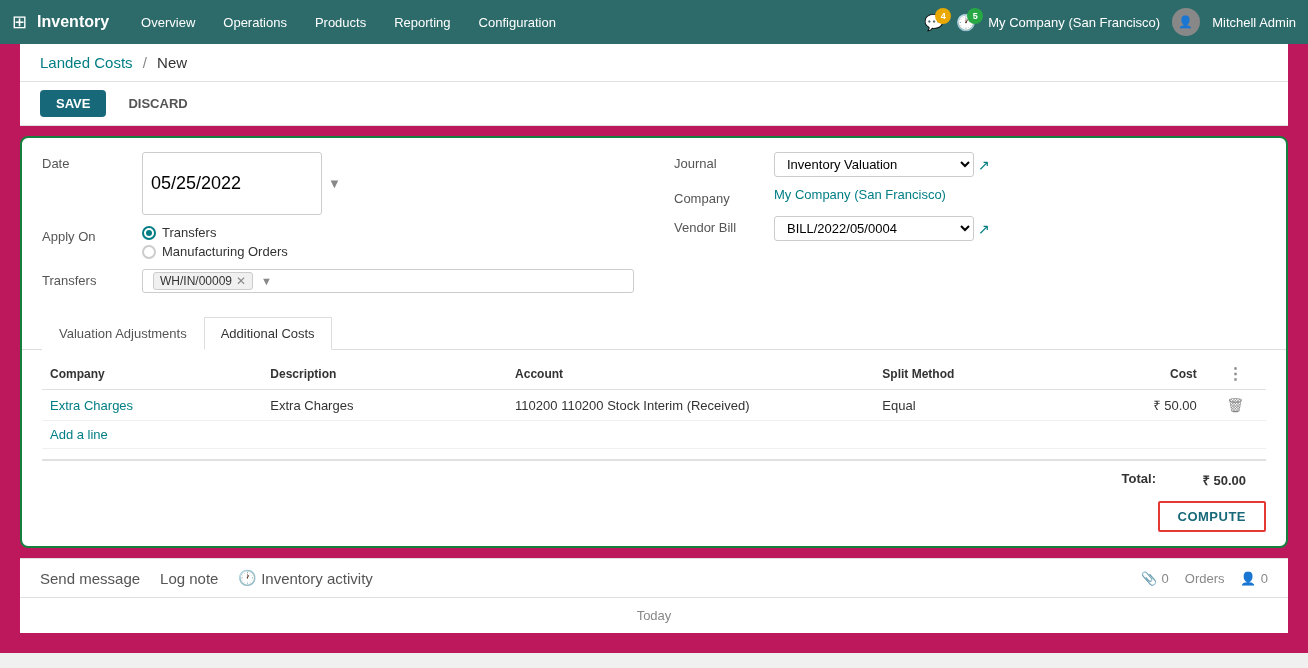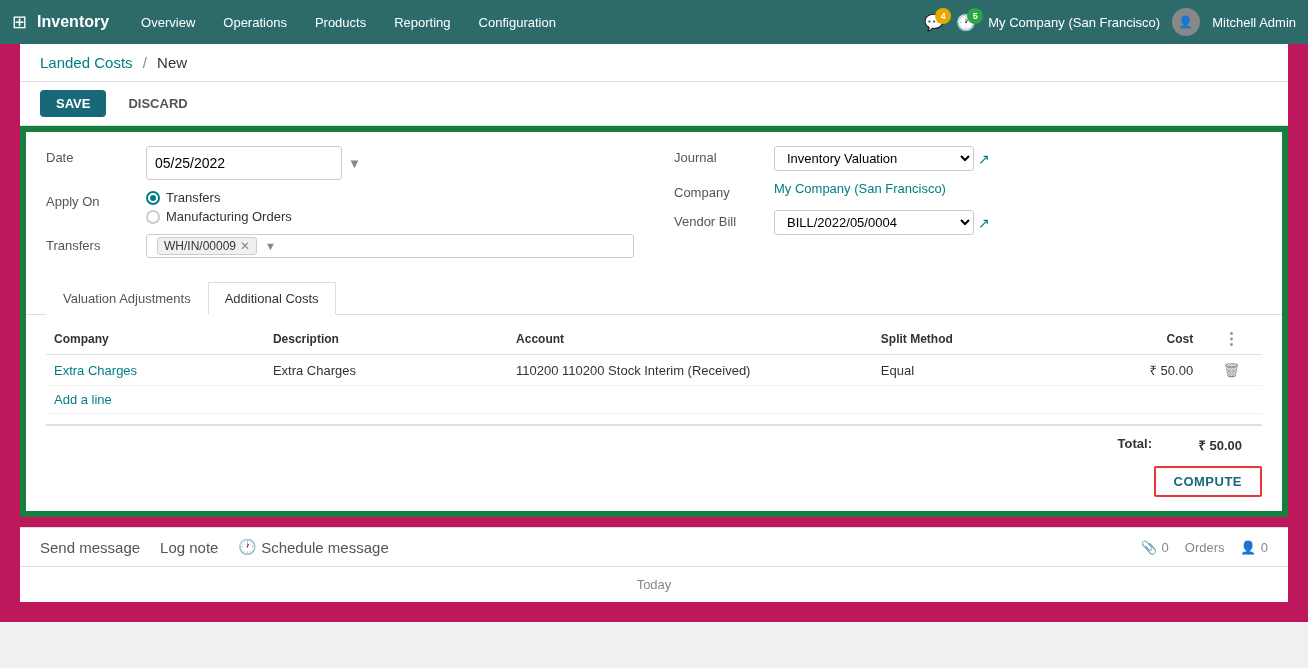--- a/index.html
+++ b/index.html
@@ -124,23 +124,23 @@
     
     .main-content {
       padding: 0 20px 20px;
       background: #be185d;
       min-height: calc(100vh - 44px - 44px - 40px);
     }
 
     
     .form-card {
       background: white;
-      border: 6px solid #15803d;
-      border-radius: 0;
-      margin-top: 0;
+      border: 2px solid #15803d;
+      border-radius: 8px;
+      margin-top: 10px;
     }
 
     
     .form-section {
       padding: 14px 20px;
       display: flex;
       gap: 40px;
     }
     .form-left, .form-right {
       flex: 1;
@@ -157,23 +157,23 @@
       padding-top: 4px;
       flex-shrink: 0;
     }
     .form-value {
       flex: 1;
       font-size: 13px;
     }
     .form-input {
       border: 1px solid #ccc;
       border-radius: 3px;
-      padding: 8px 8px;
-      font-size: 14px;
-      width: 196px;
+      padding: 20px 8px;
+      font-size: 18px;
+      width: 180px;
     }
     .form-select-wrap {
       display: flex;
       align-items: center;
       gap: 4px;
     }
     .form-select {
       border: 1px solid #ccc;
       border-radius: 3px;
       padding: 3px 8px;
@@ -533,21 +533,21 @@
       <button class="btn-compute">COMPUTE</button>
     </div>
 
   </div>
 
   <div class="chatter-bar">
     <span class="chatter-action">Send message</span>
     <span class="chatter-action">Log note</span>
     <span class="chatter-action">
       <span>🕐</span>
-      <span>Schedule message</span>
+      <span>Inventory activity</span>
     </span>
     <div class="chatter-right">
       <div class="chatter-right-item">
         <span>📎</span>
         <span>0</span>
       </div>
       <div class="chatter-right-item">
         <span>Orders</span>
       </div>
       <div class="chatter-right-item">

